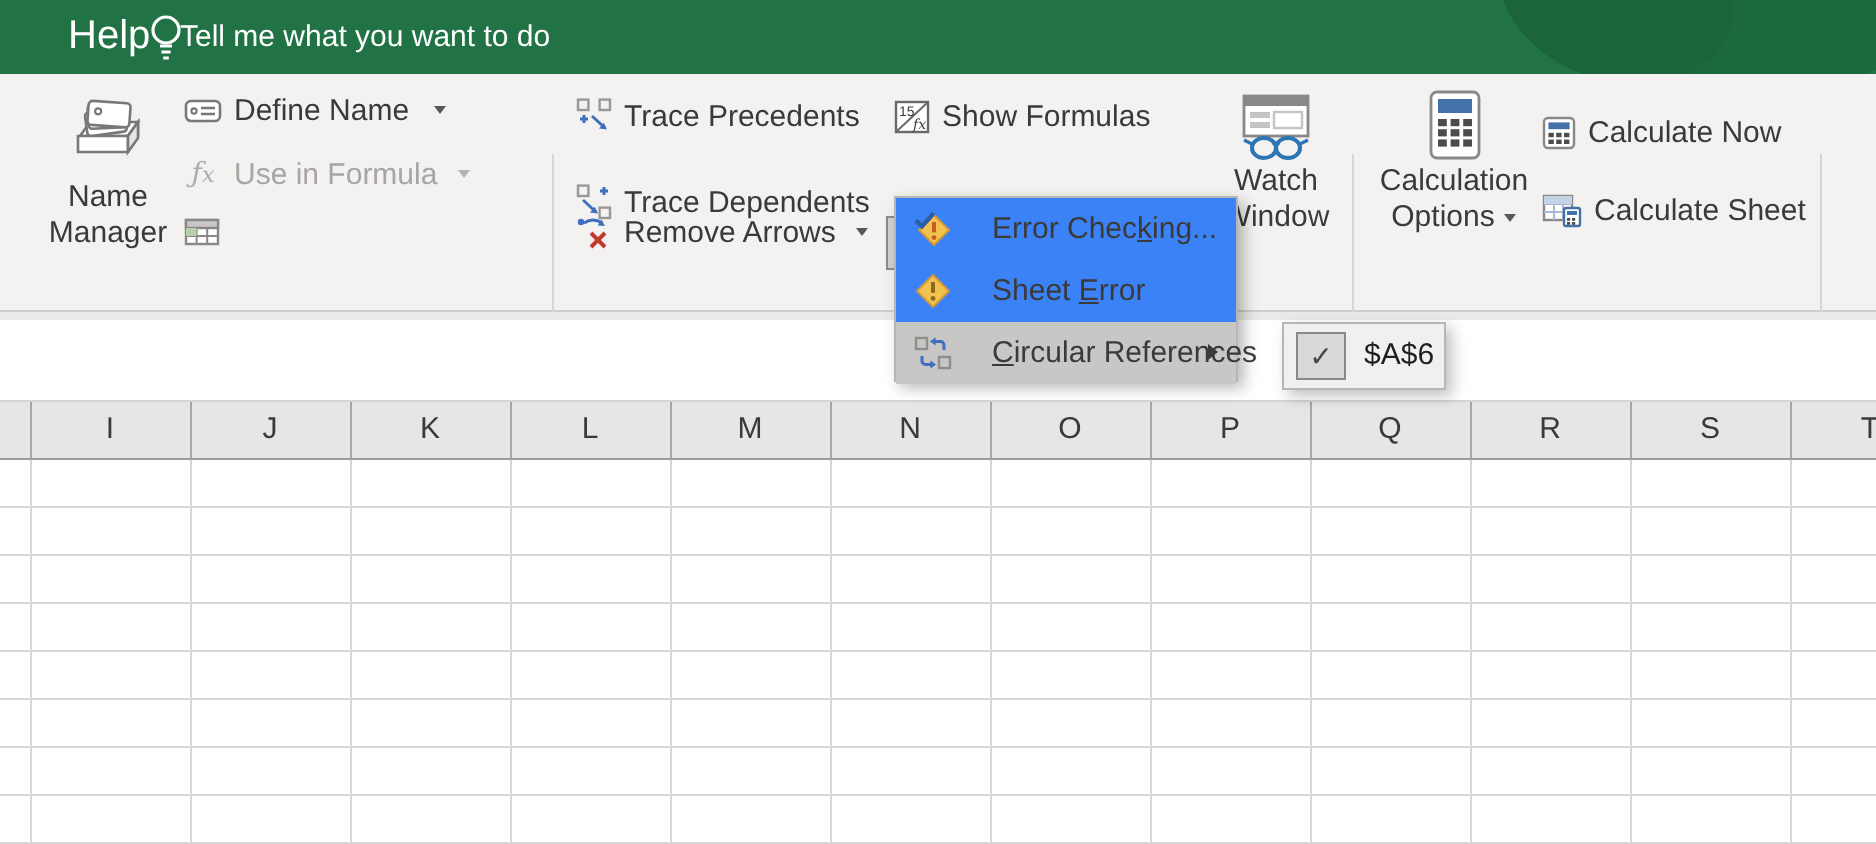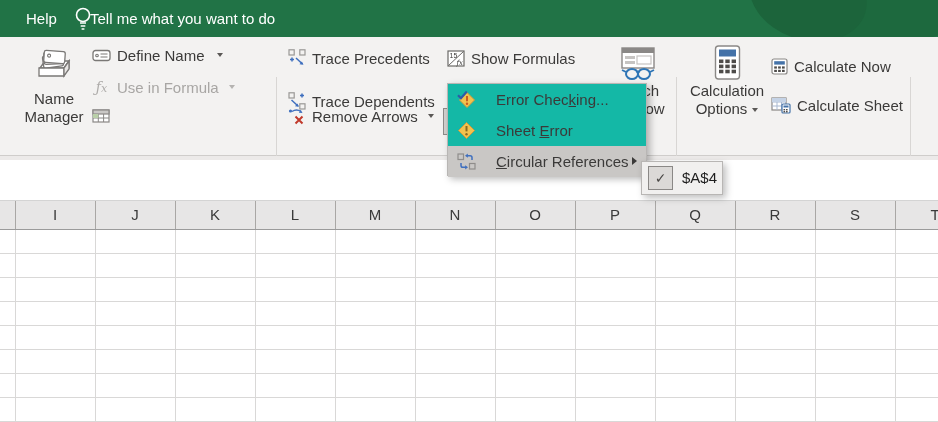--- a/index.html
+++ b/index.html
@@ -3,39 +3,39 @@
 <meta charset="utf-8">
 <style>
   html,body{margin:0;padding:0;background:#fff;}
   #app{position:relative;width:938px;height:422px;overflow:hidden;
        font-family:"Liberation Sans",sans-serif;color:#3b3a39;
        -webkit-font-smoothing:antialiased;}
   
   .topbar{position:absolute;left:0;top:0;width:938px;height:37px;background:#217346;overflow:hidden;}
   .topdeco1{position:absolute;right:-30px;top:-34px;width:190px;height:80px;background:#1d693e;border-radius:50%;}
   .topdeco2{position:absolute;right:70px;top:-50px;width:120px;height:90px;background:#1c643b;border-radius:50%;transform:rotate(18deg);}
-  .help-tab{position:absolute;left:20px;top:0;height:37px;line-height:37px;color:#fff;font-size:15px;padding:0 6px;}
+  .help-tab{position:absolute;left:28px;top:0;height:37px;line-height:37px;color:#fff;font-size:20px;padding:0 6px;}
   .bulb{position:absolute;left:72px;top:6px;}
   .tellme{position:absolute;left:90px;top:0;height:37px;line-height:37px;color:#fff;font-size:15px;}
   
   .ribbon{position:absolute;left:0;top:37px;width:938px;height:118px;background:#f3f2f1;border-bottom:1px solid #cfcdcb;}
   .substrip{position:absolute;left:0;top:156px;width:938px;height:4px;background:#eceae9;}
   .fxbar{position:absolute;left:0;top:160px;width:938px;height:40px;background:#fff;border-bottom:1px solid #d4d4d4;}
   .gsep{position:absolute;top:40px;width:1px;height:112px;background:#d8d6d4;}
   .glabel{position:absolute;top:137px;height:16px;font-size:12px;color:#5d5b58;text-align:center;line-height:16px;}
   .bigbtn{position:absolute;display:flex;flex-direction:column;align-items:center;text-align:center;font-size:15px;line-height:18px;color:#3b3a39;cursor:default;}
   .smallbtn{position:absolute;display:flex;align-items:center;font-size:15px;color:#3b3a39;height:24px;cursor:default;}
   .smallbtn .lab{margin-left:6px;white-space:nowrap;}
   .disabled,.disabled .lab{color:#a8a6a4;}
   .caret{display:inline-block;width:0;height:0;border-left:3.5px solid transparent;border-right:3.5px solid transparent;border-top:4px solid #5a5856;margin-left:7px;vertical-align:middle;}
   .caret.dis{border-top-color:#b5b3b1;}
   .ec-btn{position:absolute;left:443px;top:71px;width:150px;height:27px;background:#d3d1cf;border:1px solid #8d8b89;display:flex;align-items:center;padding-left:6px;box-sizing:border-box;font-size:15px;}
   .ec-btn .lab{margin-left:6px;white-space:nowrap;}
   
-  .menu{position:absolute;left:447px;top:83px;width:200px;height:93px;background:#14b8a6;border:1px solid #b8b6b4;box-shadow:3px 3px 7px rgba(0,0,0,.28);z-index:50;box-sizing:border-box;}
+  .menu{position:absolute;left:447px;top:98px;width:172px;height:93px;background:#3b82f6;border:1px solid #b8b6b4;box-shadow:3px 3px 7px rgba(0,0,0,.28);z-index:50;box-sizing:border-box;}
   .mitem{position:relative;height:31px;display:flex;align-items:center;padding-left:9px;font-size:15px;color:#3b3a39;}
   .mitem .mlab{margin-left:20px;white-space:nowrap;}
   .mitem.hl{background:#c9c7c5;}
   .mitem .u{text-decoration:underline;}
   .subarrow{position:absolute;right:9px;top:11px;width:0;height:0;border-top:4.5px solid transparent;border-bottom:4.5px solid transparent;border-left:5.5px solid #3b3a39;}
   .submenu{position:absolute;left:641px;top:161px;width:82px;height:34px;background:#f1f0ef;border:1px solid #b8b6b4;box-shadow:3px 3px 7px rgba(0,0,0,.25);z-index:51;box-sizing:border-box;}
   .subcheck{position:absolute;left:6px;top:4px;width:25px;height:24px;background:#dbd9d7;border:1px solid #8a8886;box-sizing:border-box;text-align:center;line-height:22px;font-size:14px;color:#4a4846;}
   .subval{position:absolute;left:40px;top:0;height:32px;line-height:32px;font-size:15px;color:#1f1f1f;}
   
   .colheader{position:absolute;left:0;top:201px;width:938px;height:28px;background:#e7e6e6;border-bottom:1px solid #9b9b9b;}
@@ -325,16 +325,16 @@
           <path d="M8.2 16.4l2.8-2.1-2.8-2.1z" fill="#3f6fbe"></path>
         </svg>
       </span>
       <span class="mlab"><span></span><span class="u">C</span><span>ircular References</span></span>
       <span class="subarrow"></span>
     </div>
   </div>
 
   <div class="submenu">
     <div class="subcheck">✓</div>
-    <div class="subval">$A$4</div>
+    <div class="subval">$A$6</div>
   </div>
 
 </div>
 
 </body></html>

